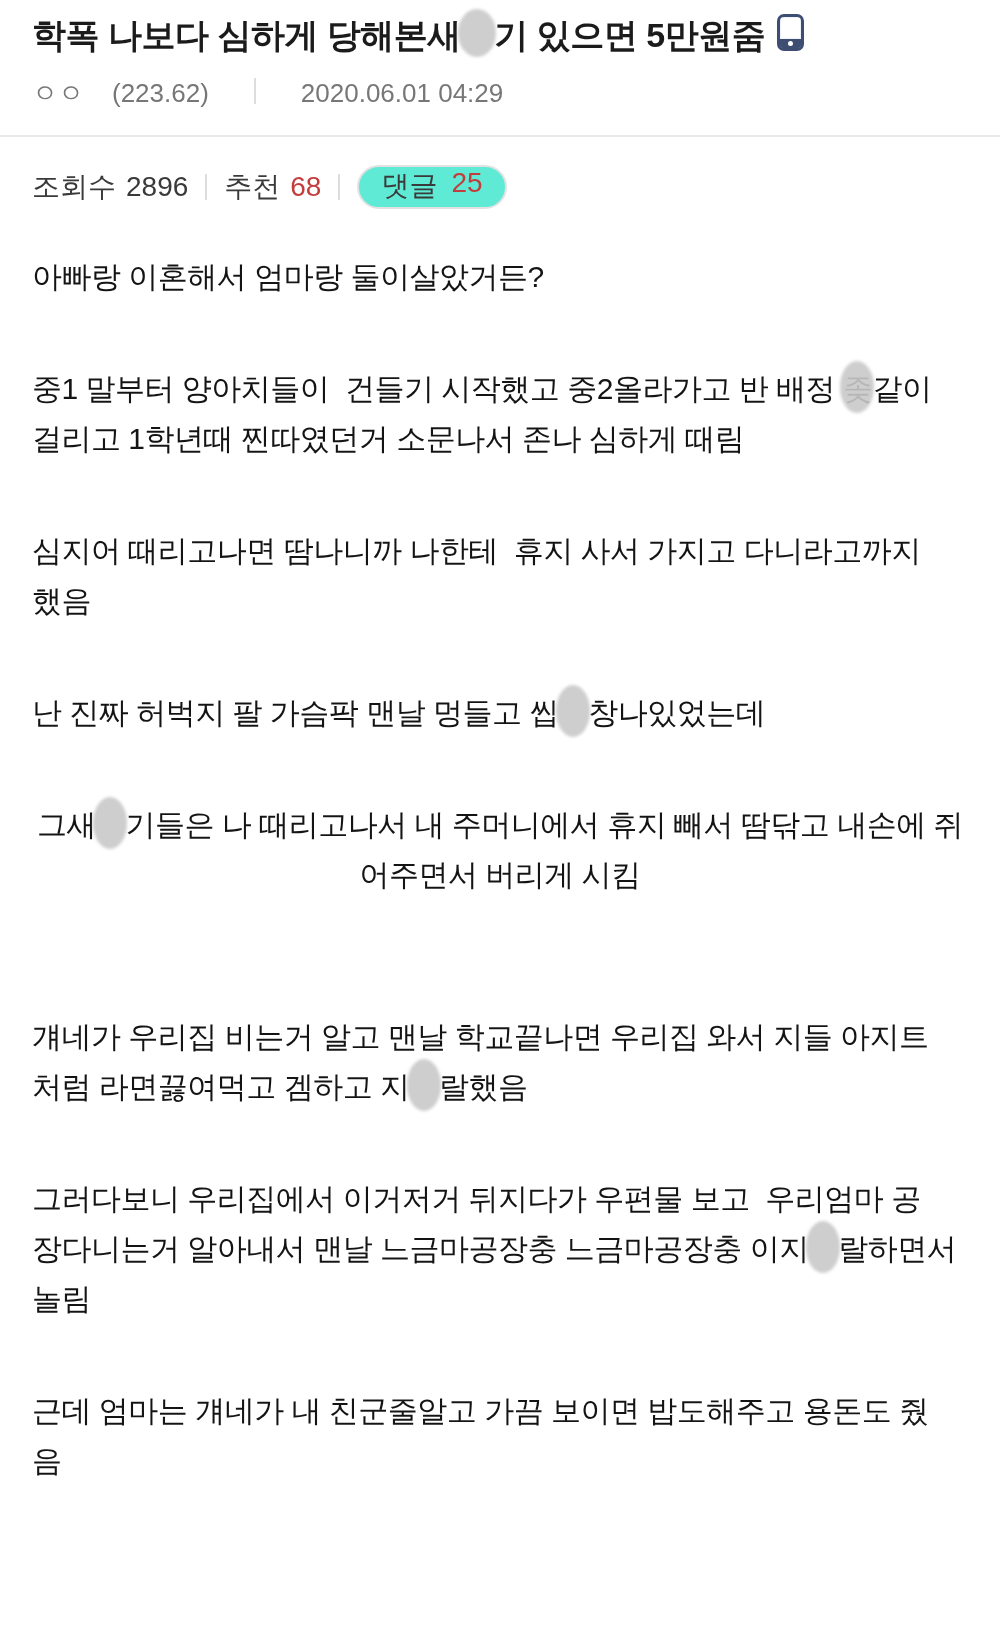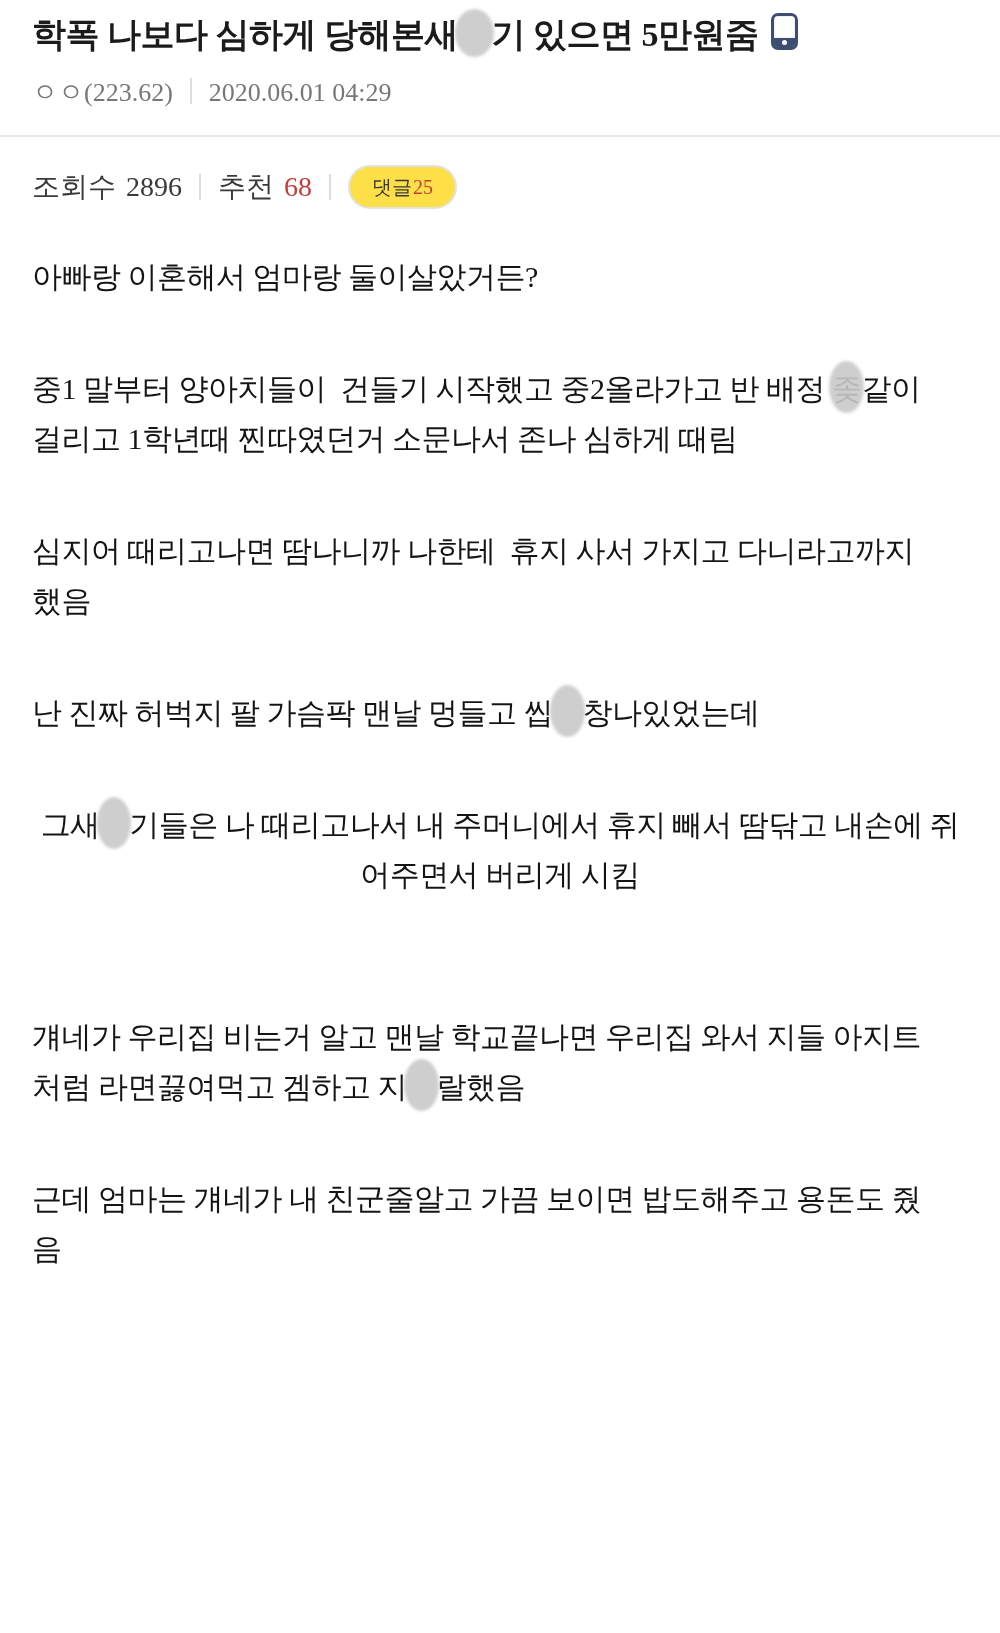--- a/index.html
+++ b/index.html
@@ -3,21 +3,21 @@
 <meta charset="utf-8">
 <style>
   :root{
     --accent-red:#c33d3c;
     --icon-navy:#3e4d72;
     --censor-gray:rgba(201,201,201,0.9);
     --text-dark:#141414;
     --text-gray:#777;
     --divider:#e8e8e8;
   }
-  *{box-sizing:border-box;margin:0;padding:0;font-family:Liberation Serif, serif;}
+  *{box-sizing:border-box;margin:0;padding:0;}
   html,body{background:#fff;}
   body{
     width:1000px;height:1633px;overflow:hidden;
     font-family:"Liberation Sans","DejaVu Sans",sans-serif;
     color:var(--text-dark);
   }
   .page{width:1000px;height:1633px;position:relative;}
 
   
   header{padding:12px 32px 0;}
@@ -29,40 +29,40 @@
     display:inline-block;width:27px;height:37px;position:relative;
     border:3px solid var(--icon-navy);border-radius:7px;
     vertical-align:-4px;margin-left:12px;background:#eef1fa;
   }
   .phone-screen{position:absolute;left:1px;right:1px;top:1px;bottom:10px;background:#fff;}
   .phone-base{position:absolute;left:0;right:0;bottom:0;height:9px;background:var(--icon-navy);border-radius:0 0 3px 3px;}
   .phone-dot{position:absolute;left:50%;top:50%;width:5px;height:5px;margin:-2.5px 0 0 -2.5px;border-radius:50%;background:#fff;}
 
   .byline{
     margin-top:20px;font-size:26px;line-height:30px;color:var(--text-gray);
-    display:flex;align-items:flex-start;
+    display:flex;align-items:flex-start;gap:28px;
   }
   .vsep{width:2px;height:26px;background:#ddd;display:inline-block;margin:0 17px;flex:0 0 auto;}
 
   .divider{height:2px;background:var(--divider);margin-top:27px;}
 
   
   .stats{
     margin:28px 32px 0;display:flex;align-items:center;
     font-size:28px;color:#3a3a3a;height:44px;
   }
   .stat-label{margin-right:10px;}
   .num-red{color:var(--accent-red);}
   .comment-badge{
-    display:inline-flex;align-items:center;height:44px;padding:0 22px;
-    border:2px solid #e2e2e2;border-radius:24px;background:#fde047;
-    font-size:20px;color:#3a3a3a;cursor:pointer;
+    display:inline-flex;height:44px;padding:0 22px;
+    border:2px solid #e2e2e2;border-radius:24px;background:#5eead4;
+    font-size:28px;color:#3a3a3a;cursor:pointer;
     font-family:inherit;
   }
-  .comment-badge .num-red{margin-left:1px;}
+  .comment-badge .num-red{margin-left:14px;}
 
   
   main{margin:43px 32px 0;}
   main p{
     font-size:30px;line-height:50px;color:var(--text-dark);
     white-space:pre-wrap;word-break:break-all;
     margin:0 0 62px 0;letter-spacing:-0.5px;
   }
   main p.gap-large{margin-bottom:112px;text-align:center;}
   main p:last-child{margin-bottom:0;}
@@ -112,17 +112,20 @@
       <p><span>아빠랑 이혼해서 엄마랑 둘이살았거든?</span></p>
       <p><span>중1 말부터 양아치들이  건들기 시작했고 중2올라가고 반 배정 </span><span class="censor">좆</span><span>같이
 걸리고 1학년때 찐따였던거 소문나서 존나 심하게 때림</span></p>
       <p><span>심지어 때리고나면 땀나니까 나한테  휴지 사서 가지고 다니라고까지
 했음</span></p>
       <p><span>난 진짜 허벅지 팔 가슴팍 맨날 멍들고 씹</span><span class="censor">　</span><span>창나있었는데</span></p>
       <p class="gap-large"><span>그새</span><span class="censor">　</span><span>기들은 나 때리고나서 내 주머니에서 휴지 빼서 땀닦고 내손에 쥐
 어주면서 버리게 시킴</span></p>
       <p><span>걔네가 우리집 비는거 알고 맨날 학교끝나면 우리집 와서 지들 아지트
 처럼 라면끓여먹고 겜하고 지</span><span class="censor">　</span><span>랄했음</span></p>
+      <p><span>그러다보니 우리집에서 이거저거 뒤지다가 우편물 보고  우리엄마 공
+장다니는거 알아내서 맨날 느금마공장충 느금마공장충 이지</span><span class="censor">　</span><span>랄하면서
+놀림</span></p>
       <p><span>근데 엄마는 걔네가 내 친군줄알고 가끔 보이면 밥도해주고 용돈도 줬
 음</span></p>
     </main>
 
 </div>
 
 </body></html>

